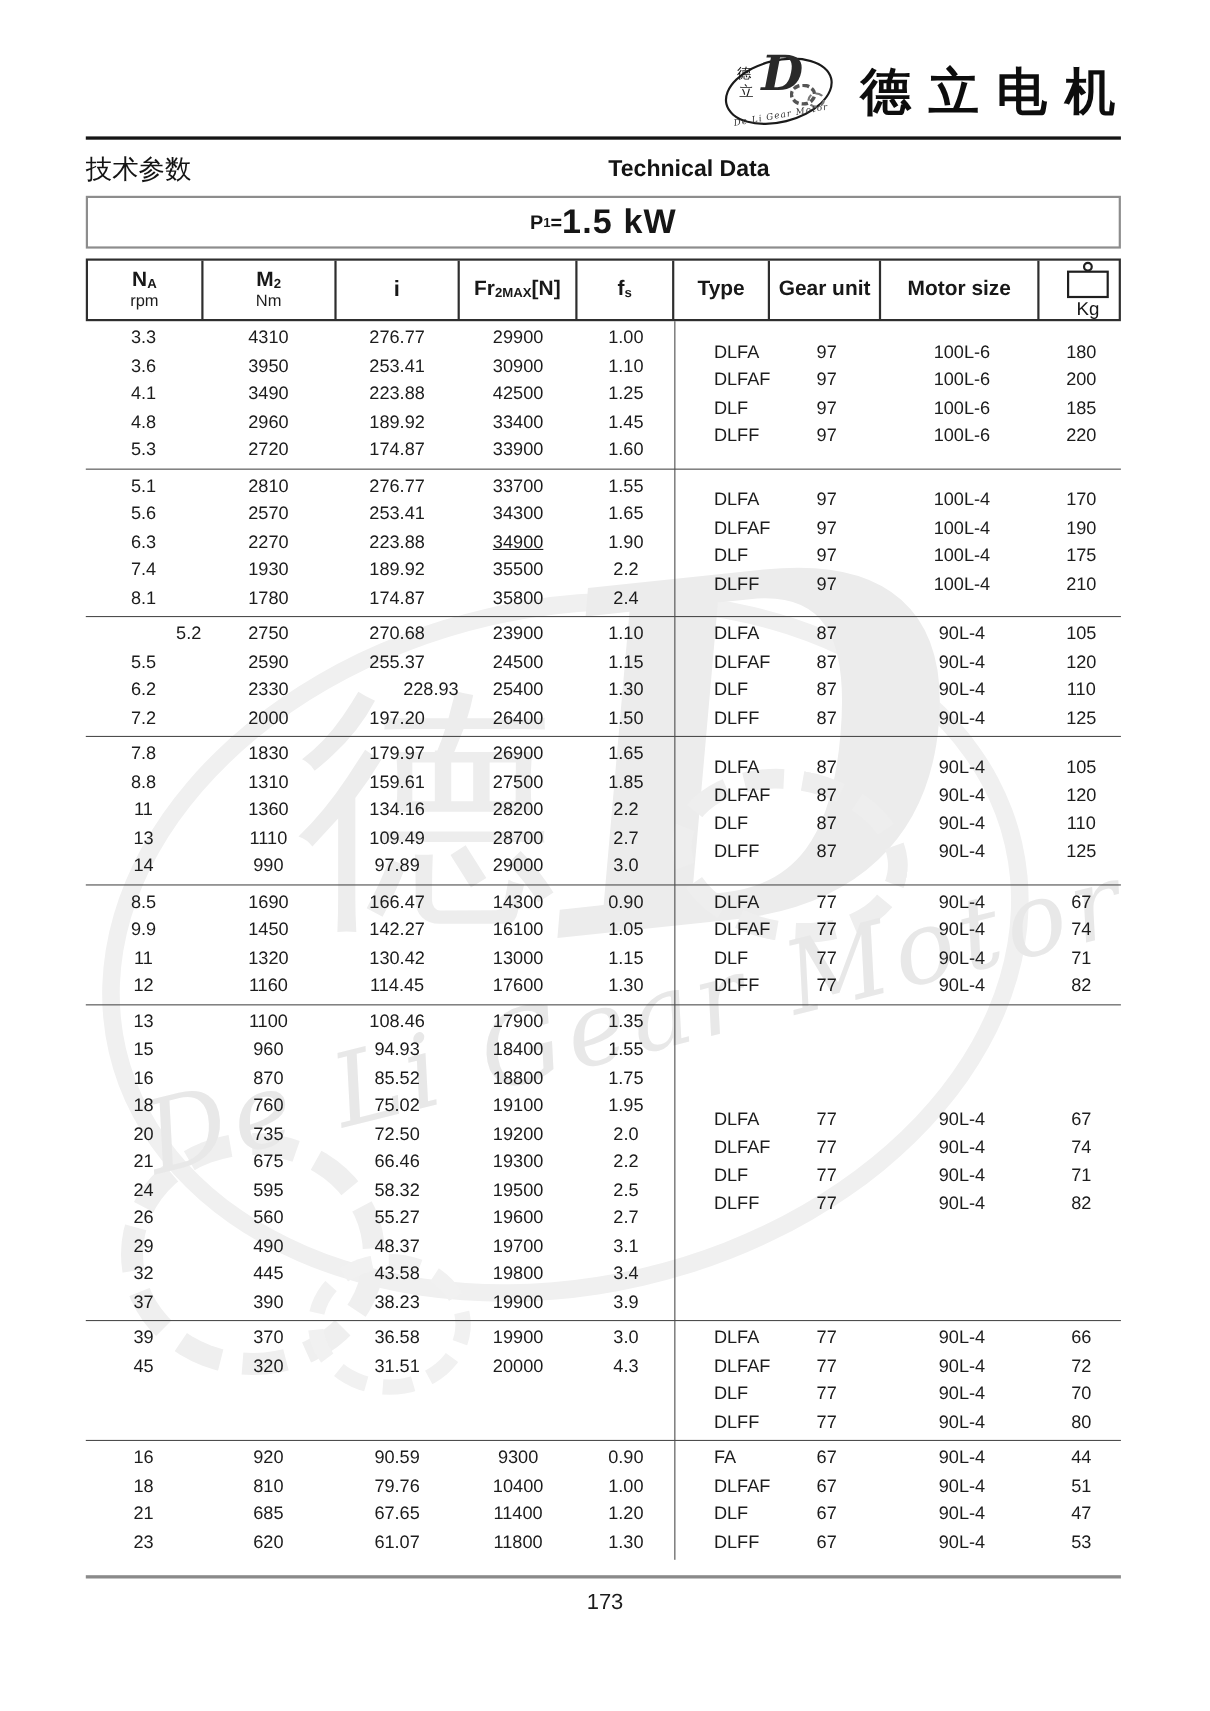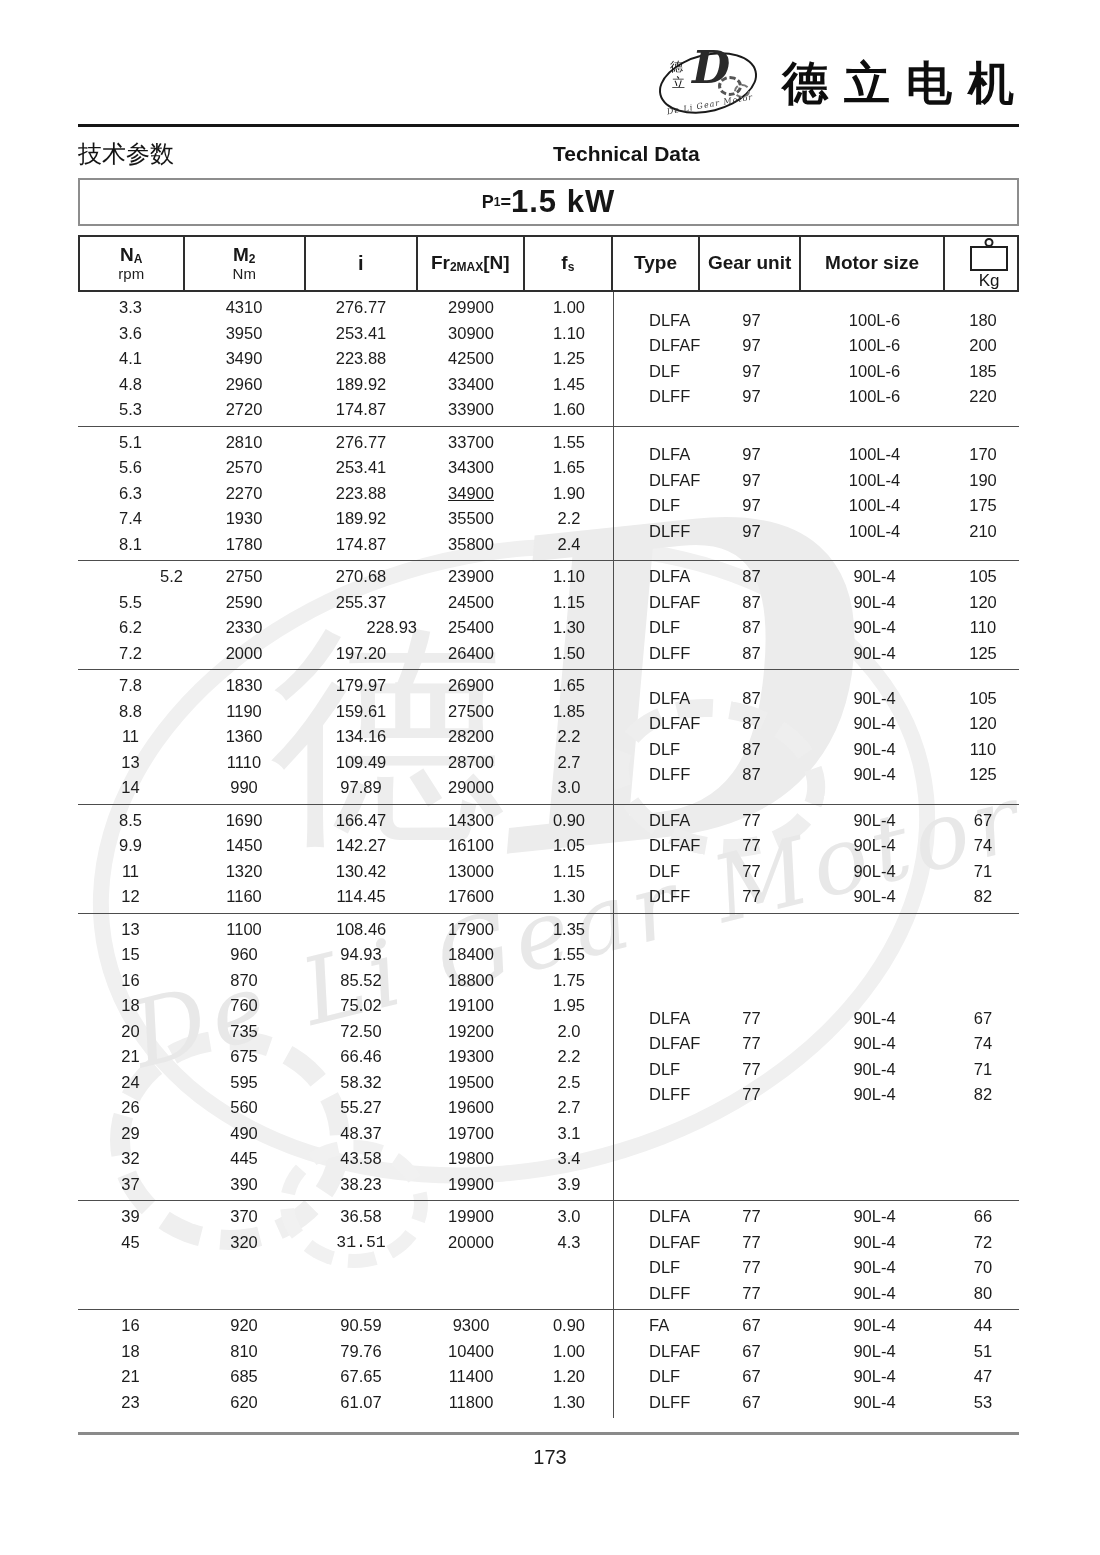--- a/index.html
+++ b/index.html
@@ -346,21 +346,21 @@
           <div class="g-left">
             <div class="trow">
               <div class="cell" style="width: 105px;">7.8</div>
               <div class="cell" style="width: 122px;">1830</div>
               <div class="cell" style="width: 112px;">179.97</div>
               <div class="cell" style="width: 108px;">26900</div>
               <div class="cell" style="width: 88px;">1.65</div>
             </div>
             <div class="trow">
               <div class="cell" style="width: 105px;">8.8</div>
-              <div class="cell" style="width: 122px;">1190</div>
+              <div class="cell" style="width: 122px;">1310</div>
               <div class="cell" style="width: 112px;">159.61</div>
               <div class="cell" style="width: 108px;">27500</div>
               <div class="cell" style="width: 88px;">1.85</div>
             </div>
             <div class="trow">
               <div class="cell" style="width: 105px;">11</div>
               <div class="cell" style="width: 122px;">1360</div>
               <div class="cell" style="width: 112px;">134.16</div>
               <div class="cell" style="width: 108px;">28200</div>
               <div class="cell" style="width: 88px;">2.2</div>
@@ -577,21 +577,21 @@
             <div class="trow">
               <div class="cell" style="width: 105px;">39</div>
               <div class="cell" style="width: 122px;">370</div>
               <div class="cell" style="width: 112px;">36.58</div>
               <div class="cell" style="width: 108px;">19900</div>
               <div class="cell" style="width: 88px;">3.0</div>
             </div>
             <div class="trow">
               <div class="cell" style="width: 105px;">45</div>
               <div class="cell" style="width: 122px;">320</div>
-              <div class="cell" style="width: 112px; font-family: Liberation Mono, monospace;">31.51</div>
+              <div class="cell" style="width: 112px;">31.51</div>
               <div class="cell" style="width: 108px;">20000</div>
               <div class="cell" style="width: 88px;">4.3</div>
             </div>
           </div>
           <div class="g-right">
             <div class="trow">
               <div class="cell type" style="width: 88px;">DLFA</div>
               <div class="cell" style="width: 101px;">77</div>
               <div class="cell" style="width: 145px;">90L-4</div>
               <div class="cell" style="width: 72px;">66</div>

